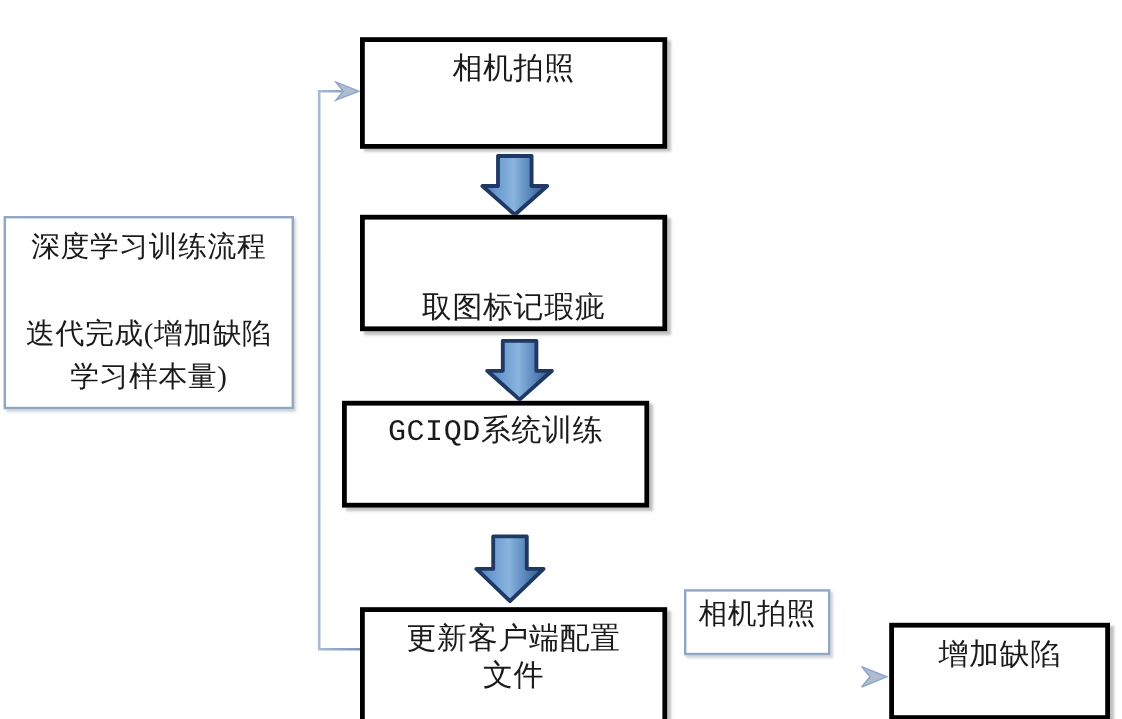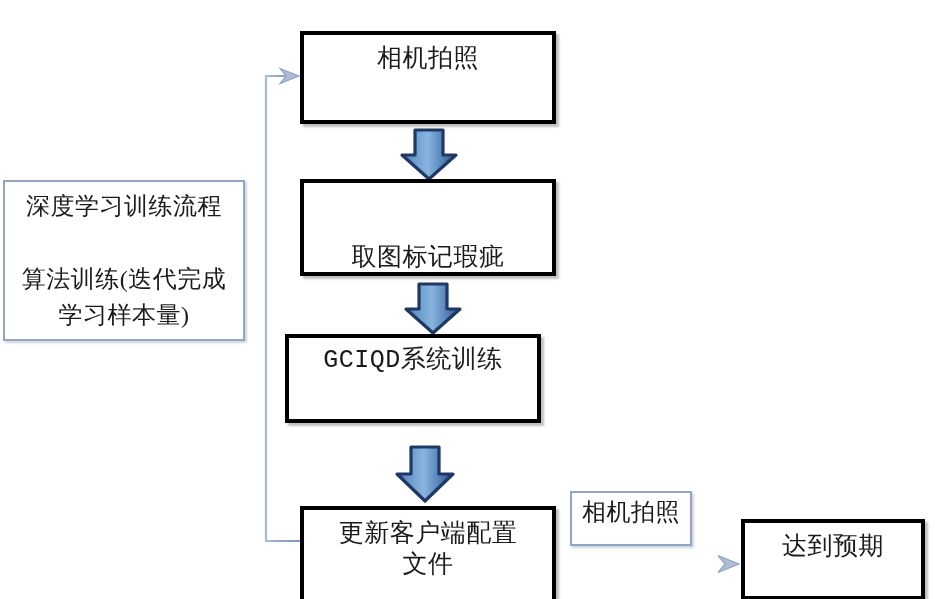--- a/index.html
+++ b/index.html
@@ -130,27 +130,27 @@
   <div class="proc-box" style="left:285px; top:311px; width:256px; height:89px;font-family:Liberation Mono, monospace;">
     <span class="txt">GCIQD系统训练</span>
   </div>
 
   <div class="proc-box" style="left:300px; top:483px; width:256px; height:109px;">
     <span class="txt">更新客户端配置
 文件</span>
   </div>
 
   <div class="proc-box" style="left:741px; top:496px; width:184px; height:81px;">
-    <span class="txt">达到预期</span>
+    <span class="txt">增加缺陷</span>
   </div>
 
   <div class="note-box" style="left:3px; top:157px; width:242px; height:161px; display:flex; align-items:center;">
     <span class="txt">深度学习训练流程
 
-算法训练(迭代完成
+迭代完成(增加缺陷
 学习样本量)</span>
   </div>
 
   <div class="note-box label-box" style="left:570px; top:468px; width:122px; height:55px;">
     <span class="txt">相机拍照</span>
   </div>
 
 </div>
 
 </body></html>

